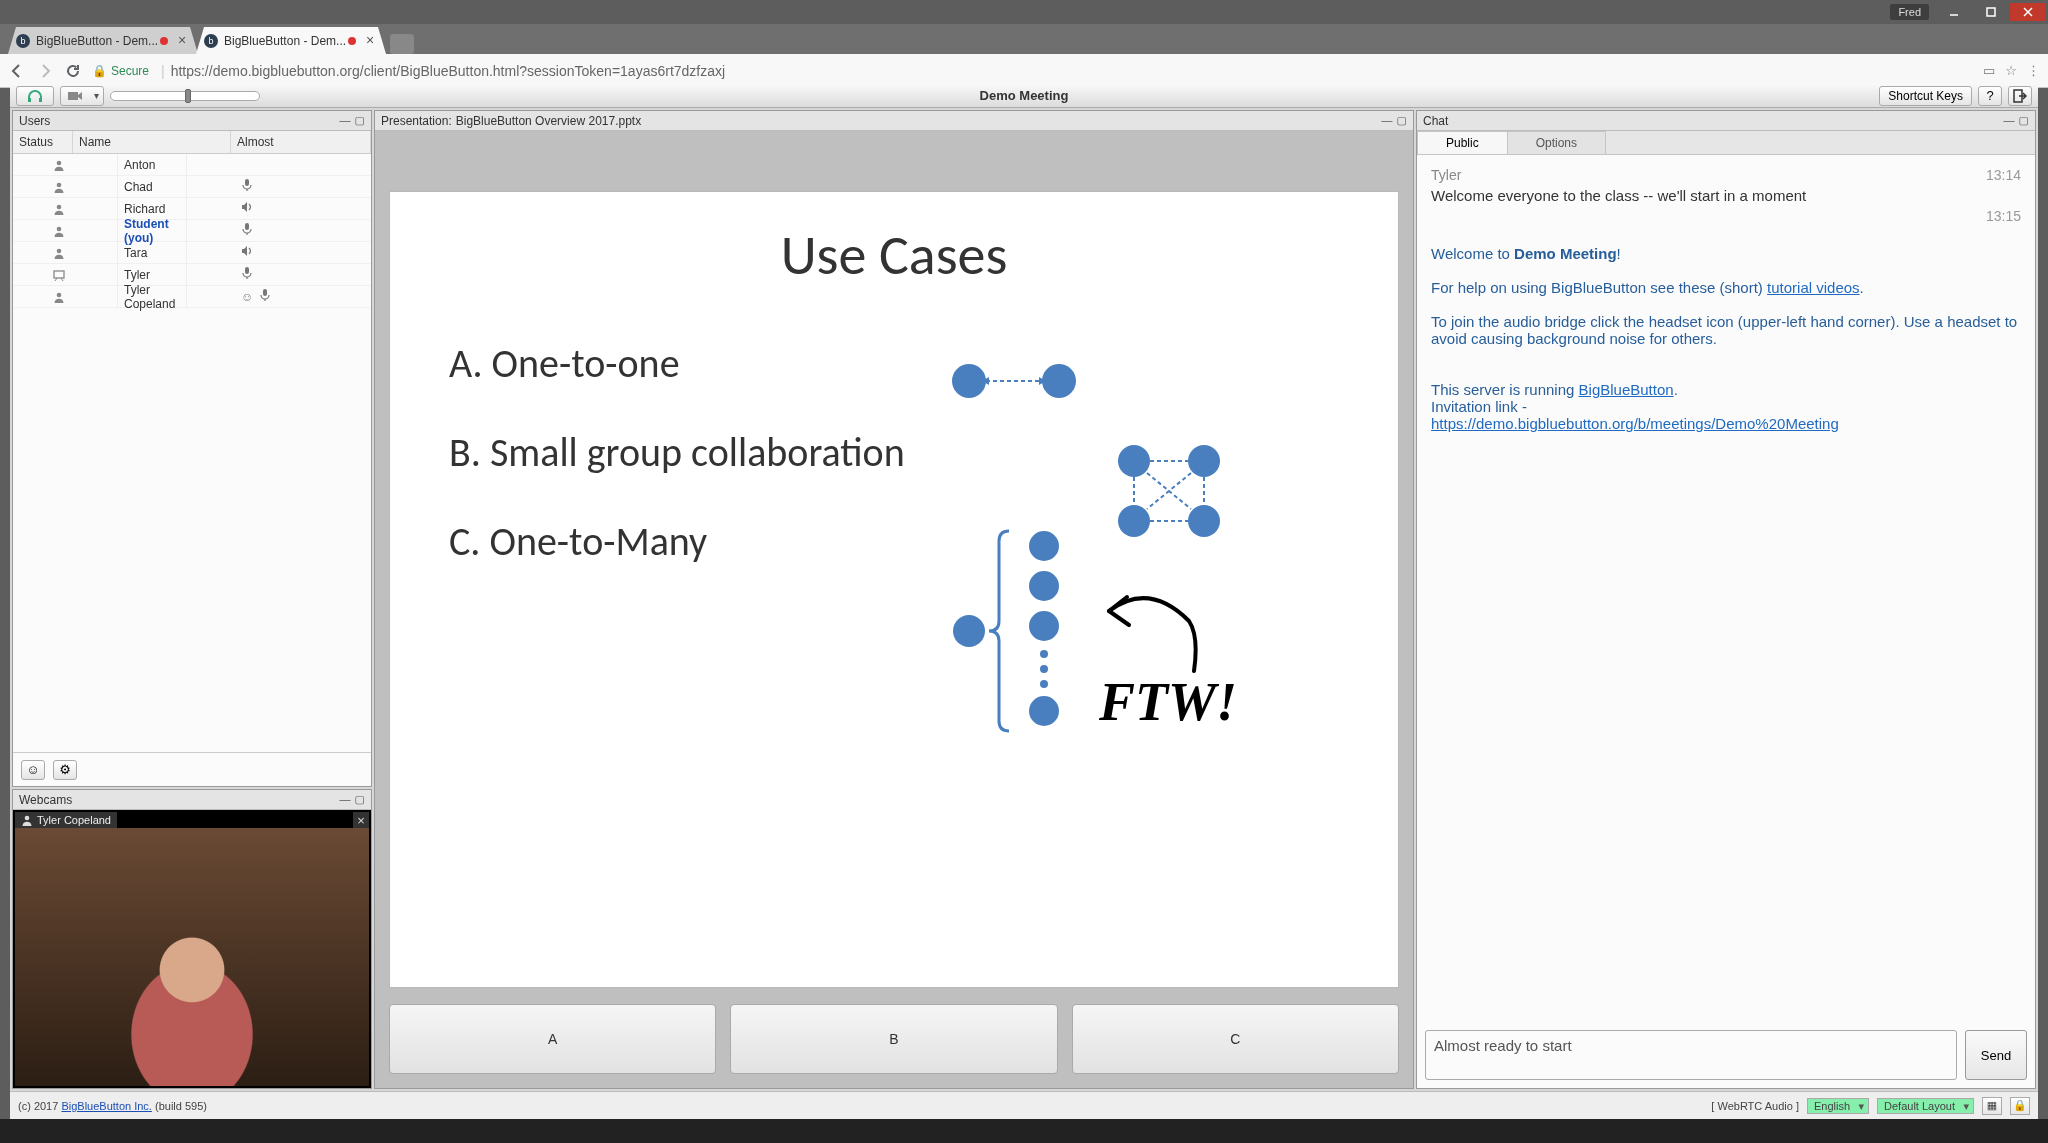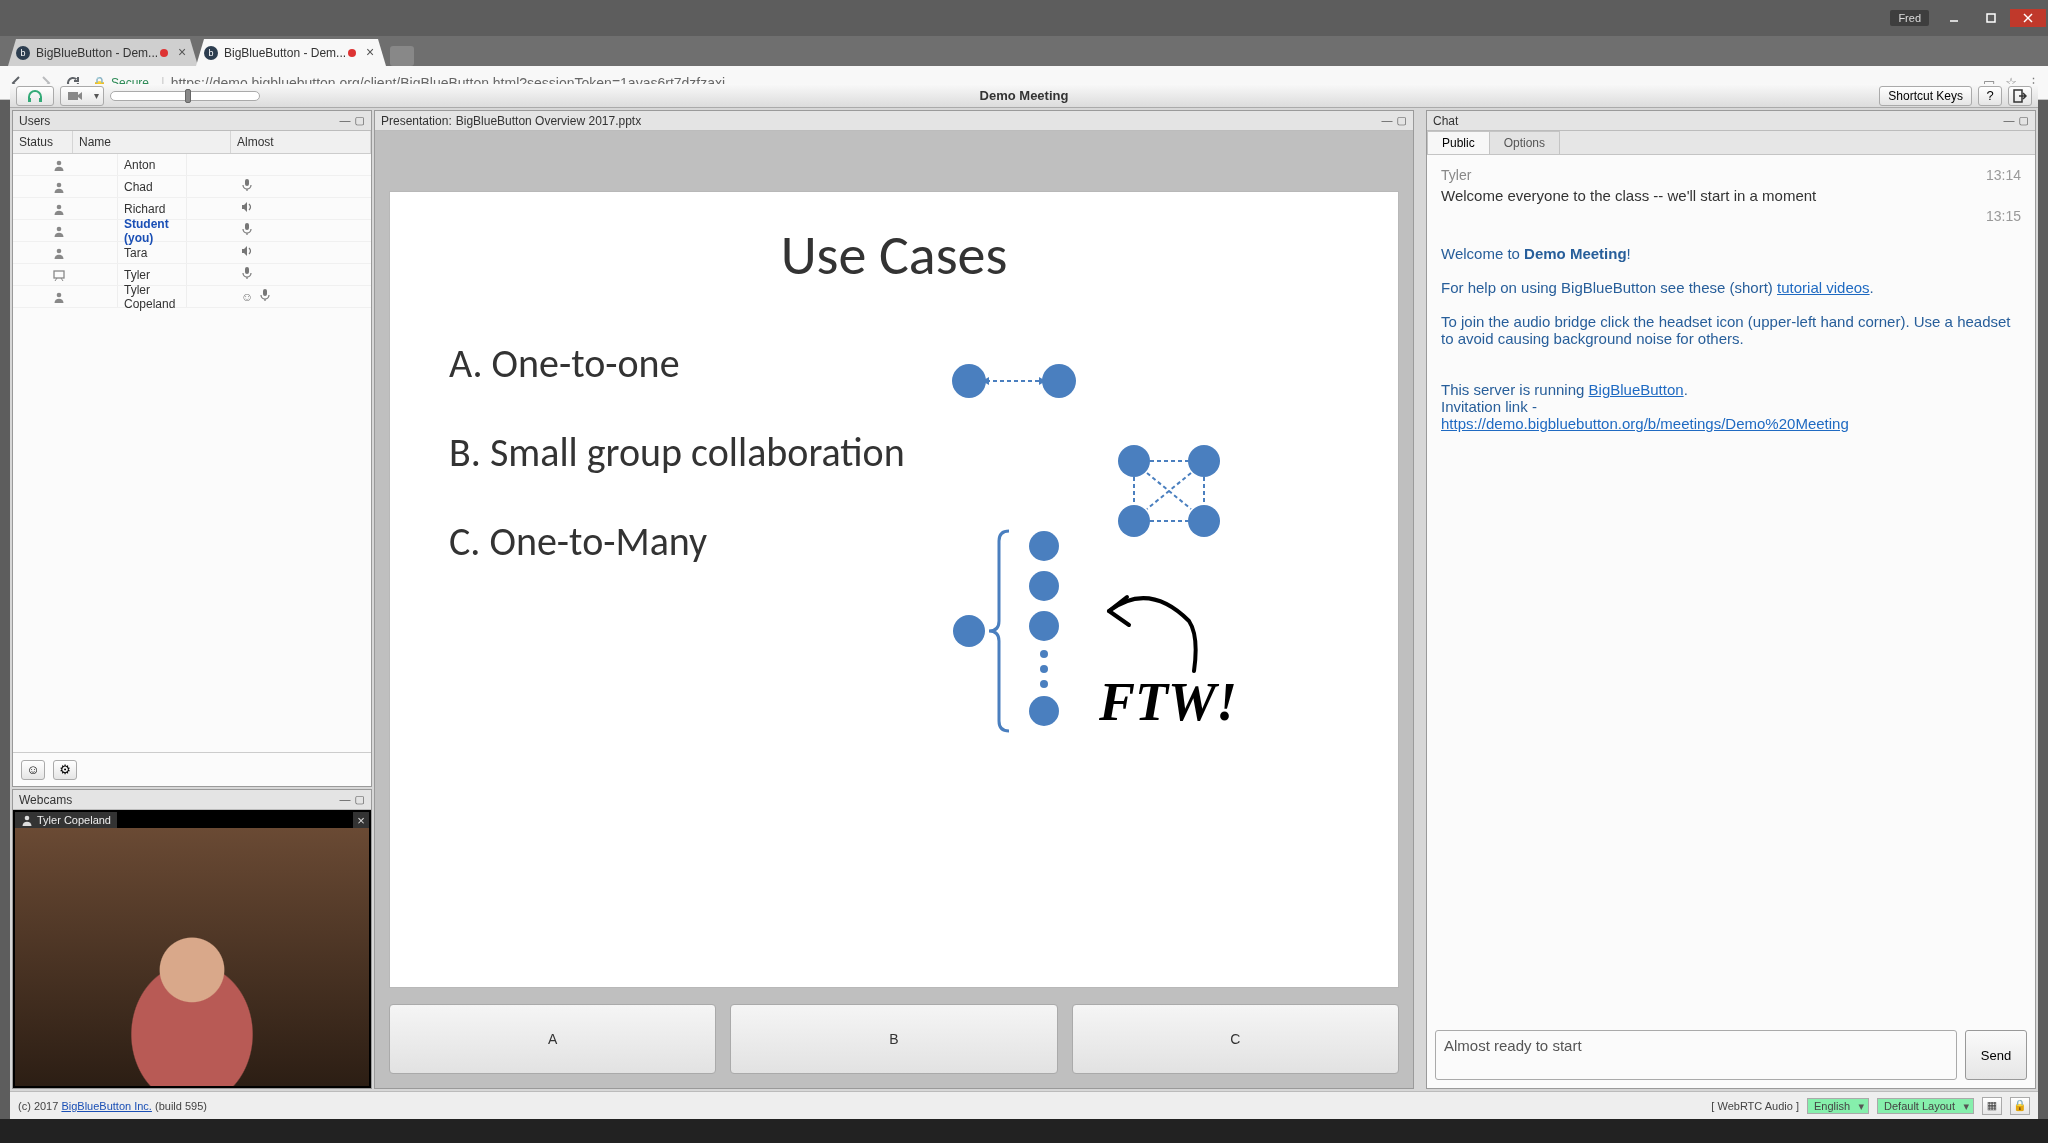--- a/index.html
+++ b/index.html
@@ -21,21 +21,21 @@
     font-family:Arial,Helvetica,sans-serif;
     font-size:13px;
     background:#555555;
     overflow:hidden;
     position:relative;
   }
 
   
   .browser-frame { position:absolute; inset:0; background:#5d5d5d; }
   .titlebar {
-    height:36px; background:#5d5d5d; color:#ddd;
+    height:24px; background:#5d5d5d; color:#ddd;
     display:flex; align-items:center; justify-content:flex-end;
     padding:0 2px; font-size:11px;
   }
   .titlebar .user-badge {
     background:#3e3e3e; color:#dcdcdc; padding:2px 8px; margin-right:6px;
     border-radius:2px;
   }
   .winbtn { width:36px; height:18px; display:flex; align-items:center; justify-content:center; color:#eee; margin-left:1px;}
   .winbtn.close { background:#c0392b; }
   .winbtn svg { width:10px; height:10px; }
@@ -153,23 +153,23 @@
   .node{fill:var(--bbb-node-blue);} .edge{stroke:var(--bbb-node-blue);stroke-width:2;stroke-dasharray:4 3;fill:none;}
   .arrowhead{fill:var(--bbb-node-blue);}
   .bracket{stroke:var(--bbb-node-blue);stroke-width:3;fill:none;}
   .freehand{stroke:#000;stroke-width:4;fill:none;stroke-linecap:round;}
   .ftw{font-family:"Comic Sans MS",cursive;font-size:54px;font-style:italic;font-weight:bold;color:#000;position:absolute;}
 
   .poll-row{position:absolute;left:14px;right:14px;bottom:14px;height:70px;display:flex;gap:14px;}
   .poll-btn{flex:1;background:linear-gradient(#f5f5f5,#e2e2e2);border:1px solid #aaa;border-radius:4px;display:flex;align-items:center;justify-content:center;font-size:14px;color:#333;}
 
   
-  .chat-panel{flex:1;margin-left:10px;}
+  .chat-panel{flex:1;}
   .chat-tabs{display:flex;background:#e6e6e6;border-bottom:1px solid #c4c4c4;}
-  .chat-tab{padding:4px 14px;font-size:12px;border:1px solid #c4c4c4;border-bottom:none;background:#f7f7f7;margin-right:-1px;}
+  .chat-tab{padding:4px 28px;font-size:12px;border:1px solid #c4c4c4;border-bottom:none;background:#f7f7f7;margin-right:-1px;}
   .chat-tab.inactive{background:#e3e3e3;color:#555;}
   .chat-body{flex:1;overflow:auto;padding:8px 14px;font-size:15px;color:var(--bbb-welcome);}
   .chat-msg{color:#333;margin-bottom:4px;}
   .chat-meta{display:flex;font-size:14px;color:#777;margin:4px 0;}
   .chat-meta .sender{color:#888;} .chat-meta .time{margin-left:auto;color:#999;}
   .chat-body a{color:var(--bbb-link);}
   .chat-input-row{display:flex;gap:8px;padding:8px;}
   .chat-input{flex:1;height:50px;border:1px solid #aaa;border-radius:3px;padding:6px 8px;font-size:15px;color:#555;}
   .send-btn{width:62px;border:1px solid #999;border-radius:3px;background:linear-gradient(#fafafa,#e6e6e6);font-size:13px;}
 

